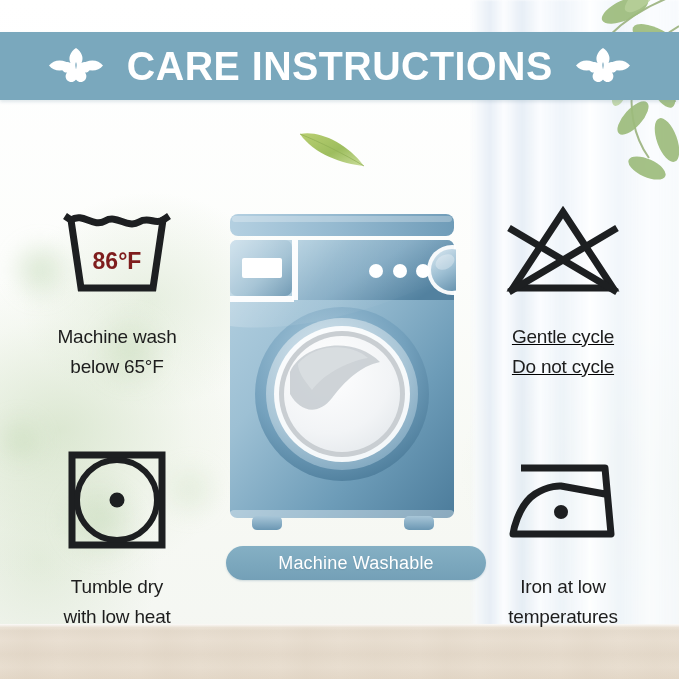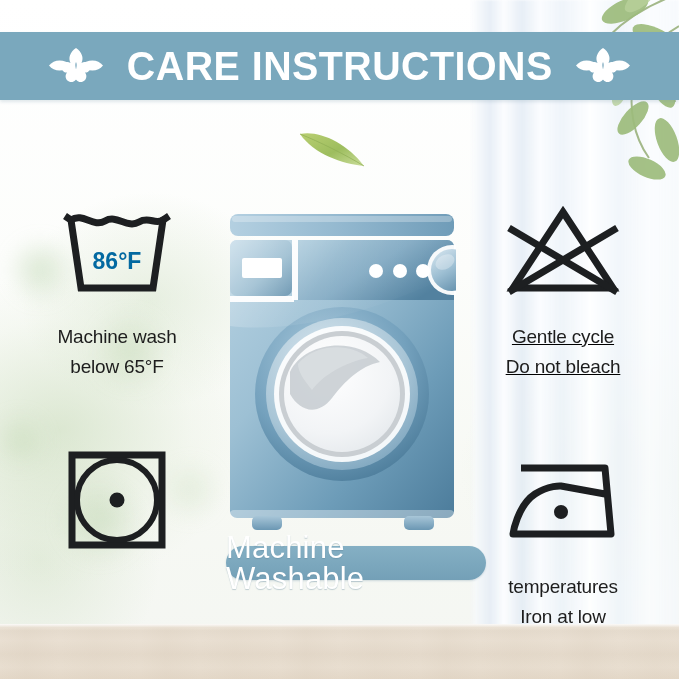--- a/index.html
+++ b/index.html
@@ -148,21 +148,21 @@
     letter-spacing: -0.2px;
   }
   .cell-label span { display: block; }
 
   .tub-temp {
     position: absolute;
     left: 0; right: 0;
     top: 46px;
     font-size: 23px;
     font-weight: bold;
-    color: #0369a1;
+    color: #7f1d1d;
     text-align: center;
   }
   .tub-wrap { position: relative; width: 124px; height: 96px; }
 
   
   .washer { position: absolute; left: 228px; top: 214px; width: 228px; height: 322px; }
 
   
   .badge {
     position: absolute;
@@ -170,21 +170,21 @@
     width: 260px; height: 34px;
     border-radius: 17px;
     background: linear-gradient(180deg, #85b0c4 0%, #7ba7bd 55%, #74a0b7 100%);
     display: flex;
     align-items: center;
     justify-content: center;
     box-shadow: 0 1px 2px rgba(110,145,165,0.3);
   }
   .badge-text {
     color: #ffffff;
-    font-size: 31px;
+    font-size: 18px;
     letter-spacing: 0.2px;
     line-height: 1;
     text-shadow: 0 1px 1px rgba(90,125,145,0.35);
   }
 </style>
 </head>
 <body>
 
 <div id="page">
 
@@ -266,44 +266,48 @@
   <div class="cell cell-tr">
     <div class="sym-box">
       <svg viewBox="0 0 124 100" width="124" height="100">
         <path d="M62 12 L112 88 L12 88 Z" fill="none" stroke="#1d1f21" stroke-width="7" stroke-linejoin="miter"></path>
         <line x1="8" y1="28" x2="116" y2="92" stroke="#1d1f21" stroke-width="7" stroke-linecap="butt"></line>
         <line x1="116" y1="28" x2="8" y2="92" stroke="#1d1f21" stroke-width="7" stroke-linecap="butt"></line>
       </svg>
     </div>
     <div class="cell-label">
       <span>Gentle cycle</span>
-      <span>Do not bleach</span>
+      <span>Do not cycle</span>
     </div>
   </div>
 
   <div class="cell cell-bl">
     <div class="sym-box">
       <svg viewBox="0 0 102 102" width="102" height="102">
         <rect x="6" y="6" width="90" height="90" fill="none" stroke="#1d1f21" stroke-width="7"></rect>
         <circle cx="51" cy="51" r="40" fill="none" stroke="#1d1f21" stroke-width="6"></circle>
         <circle cx="51" cy="51" r="7.5" fill="#1d1f21"></circle>
       </svg>
     </div>
+    <div class="cell-label">
+      <span>Tumble dry</span>
+      <span>with low heat</span>
+    </div>
   </div>
 
   <div class="cell cell-br">
     <div class="sym-box">
       <svg viewBox="0 0 124 92" width="124" height="92">
         <path d="M20 14 L104 14 L110 80 L12 80 C 12 80, 16 52, 34 40 C 48 31, 60 32, 60 32 L 104 40" fill="none" stroke="#1d1f21" stroke-width="7" stroke-linejoin="round" stroke-linecap="butt"></path>
         <circle cx="60" cy="58" r="7" fill="#1d1f21"></circle>
       </svg>
     </div>
     <div class="cell-label">
+      <span>Iron at low</span>
       <span>temperatures</span>
-      <span>Iron at low</span>
     </div>
   </div>
 
   <svg class="washer" viewBox="0 0 228 322">
     <defs>
       <linearGradient id="bodyg" x1="0" y1="0" x2="1" y2="1">
         <stop offset="0%" stop-color="#b6d2e2"></stop>
         <stop offset="35%" stop-color="#9dc0d4"></stop>
         <stop offset="70%" stop-color="#6d9cb8"></stop>
         <stop offset="100%" stop-color="#4c7c9b"></stop>

